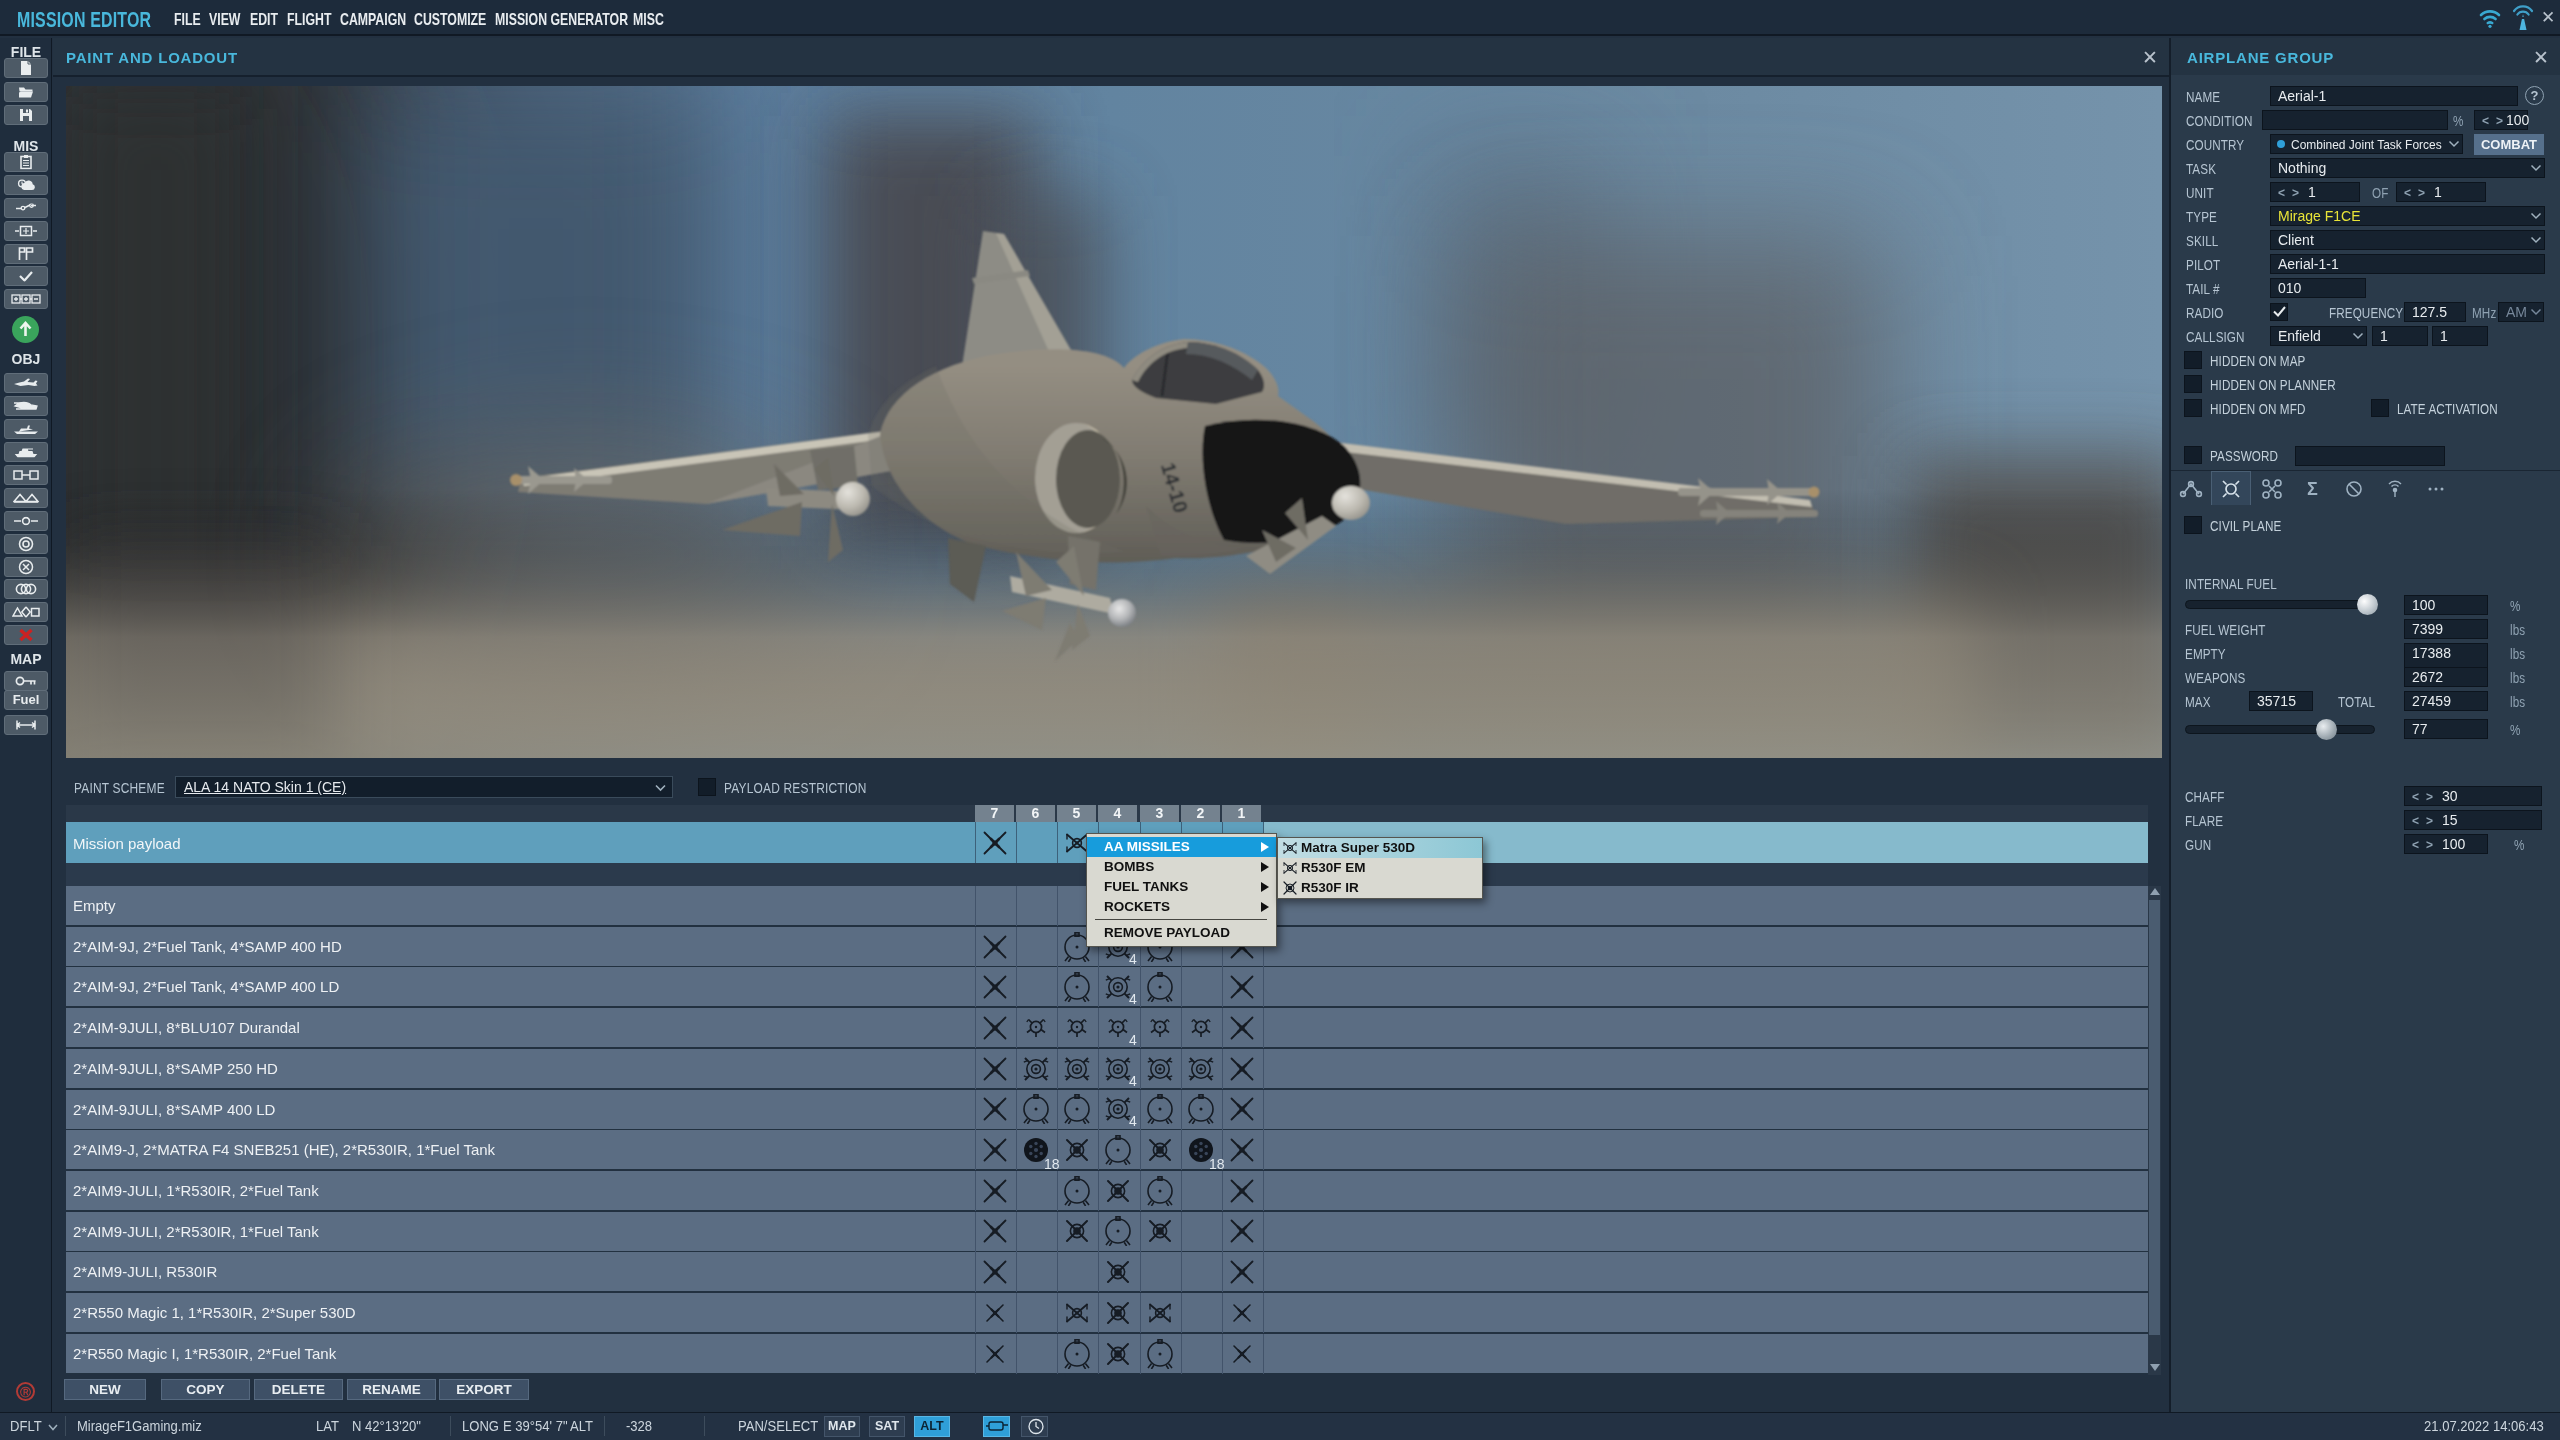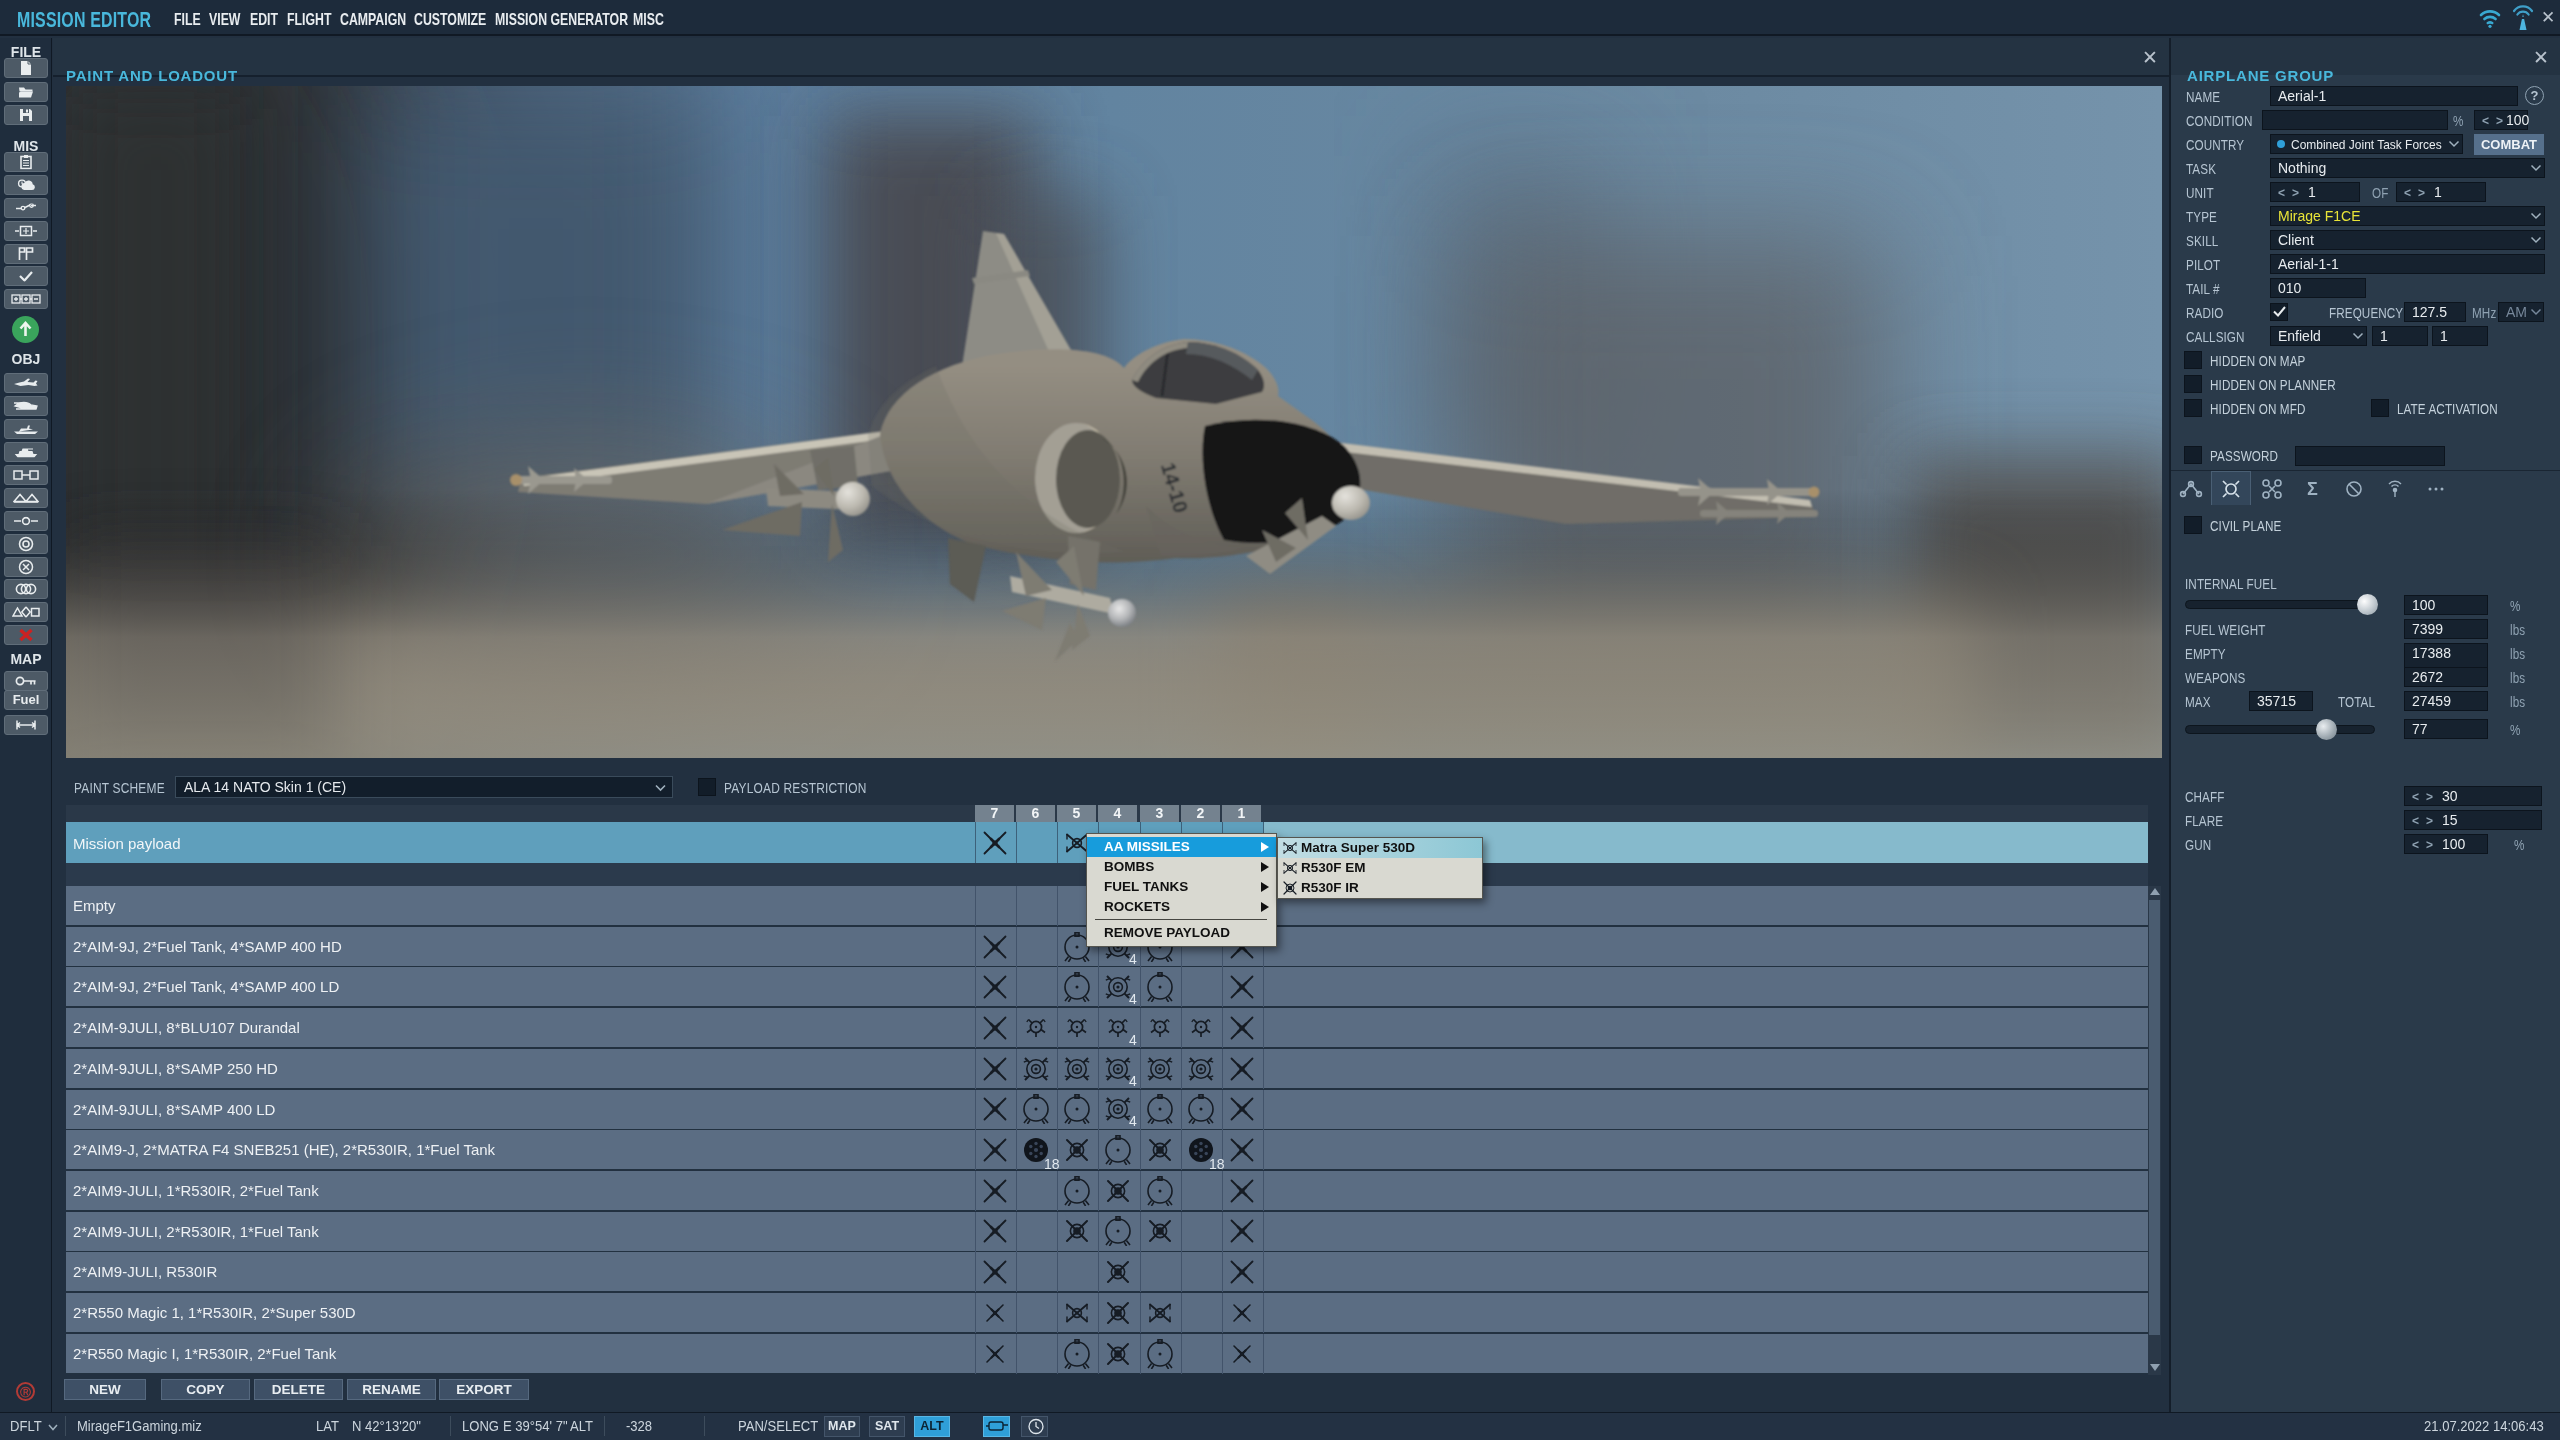--- a/index.html
+++ b/index.html
@@ -7,25 +7,25 @@
 .abs{position:absolute;}
 #topbar{left:0;top:0;width:2560px;height:36px;background:#1d2b3b;border-bottom:2px solid #101924;}
 #melogo{left:17px;top:7px;font-size:19px;font-weight:bold;color:#49b8dc;letter-spacing:0.2px;transform:scale(0.84,1.15);transform-origin:left top;}
 .mi{top:10px;font-size:14px;font-weight:bold;color:#e9edf0;transform:scale(0.88,1.12);transform-origin:left top;}
 #sidebar{left:0;top:38px;width:52px;height:1374px;background:#1f2d3d;border-right:1px solid #101924;}
 .shead{position:absolute;width:52px;text-align:center;font-size:14px;font-weight:bold;color:#dfe5e9;}
 .sbtn{position:absolute;left:4px;width:44px;height:20px;background:#4d5a66;border-radius:3px;border:1px solid #606d79;}
 .sbtn svg{position:absolute;left:50%;top:50%;transform:translate(-50%,-50%);}
 #mtitle{left:53px;top:38px;width:2118px;height:37px;background:#243342;}
 #hline{left:53px;top:75px;width:2507px;height:2px;background:#15202d;}
-.ptitle{font-size:15px;font-weight:bold;color:#49b8dc;letter-spacing:0.8px;margin-top:18px;}
+.ptitle{font-size:15px;font-weight:bold;color:#49b8dc;letter-spacing:0.8px;}
 .xclose{color:#b8c2cc;font-size:19px;}
 #vp{left:66px;top:86px;width:2096px;height:672px;}
 .lbl{color:#b6c5d2;font-size:13px;letter-spacing:0.2px;transform:scale(0.92,1.06);transform-origin:left top;}
-.inp{background:#121e2b;border:1px solid #3a4b5b;color:#e6eaee;font-size:14px;}
+.inp{background:#121e2b;border:1px solid #3a4b5b;color:#e6eaee;font-size:14px;text-decoration:underline;}
 .trow{position:absolute;left:0;width:2082px;height:40px;background:#5b6d83;border-bottom:1px solid #223140;color:#eef1f4;font-size:15px;}
 .cmi{position:absolute;height:20px;line-height:20px;font-size:13.5px;font-weight:bold;color:#101010;padding-left:17px;}
 .arr{position:absolute;right:7px;top:5px;width:0;height:0;border-left:8px solid #101010;border-top:5px solid transparent;border-bottom:5px solid transparent;}
 .bbtn{position:absolute;top:1379px;height:21px;background:#3e5066;border:1px solid #56697f;color:#e8edf1;font-size:13.5px;font-weight:bold;text-align:center;line-height:19px;}
 #statusbar{left:0;top:1412px;width:2560px;height:28px;background:#233143;border-top:1px solid #101924;color:#ccd5dd;font-size:14.5px;}
 .sdiv{top:4px;width:1px;height:20px;background:#3d4c5c;position:absolute;}
 .rlbl{color:#b6c5d2;font-size:13px;letter-spacing:0.1px;position:absolute;transform:scale(0.9,1.06);transform-origin:left top;}
 .rinp{position:absolute;background:#16222f;border:1px solid #0c141d;color:#e8ecef;font-size:14px;line-height:18px;white-space:nowrap;}
 .chk{position:absolute;width:18px;height:18px;background:#121d29;border:1px solid #0c141d;}
 .spintxt{color:#8fa2b2;font-size:12px;font-weight:bold;}

